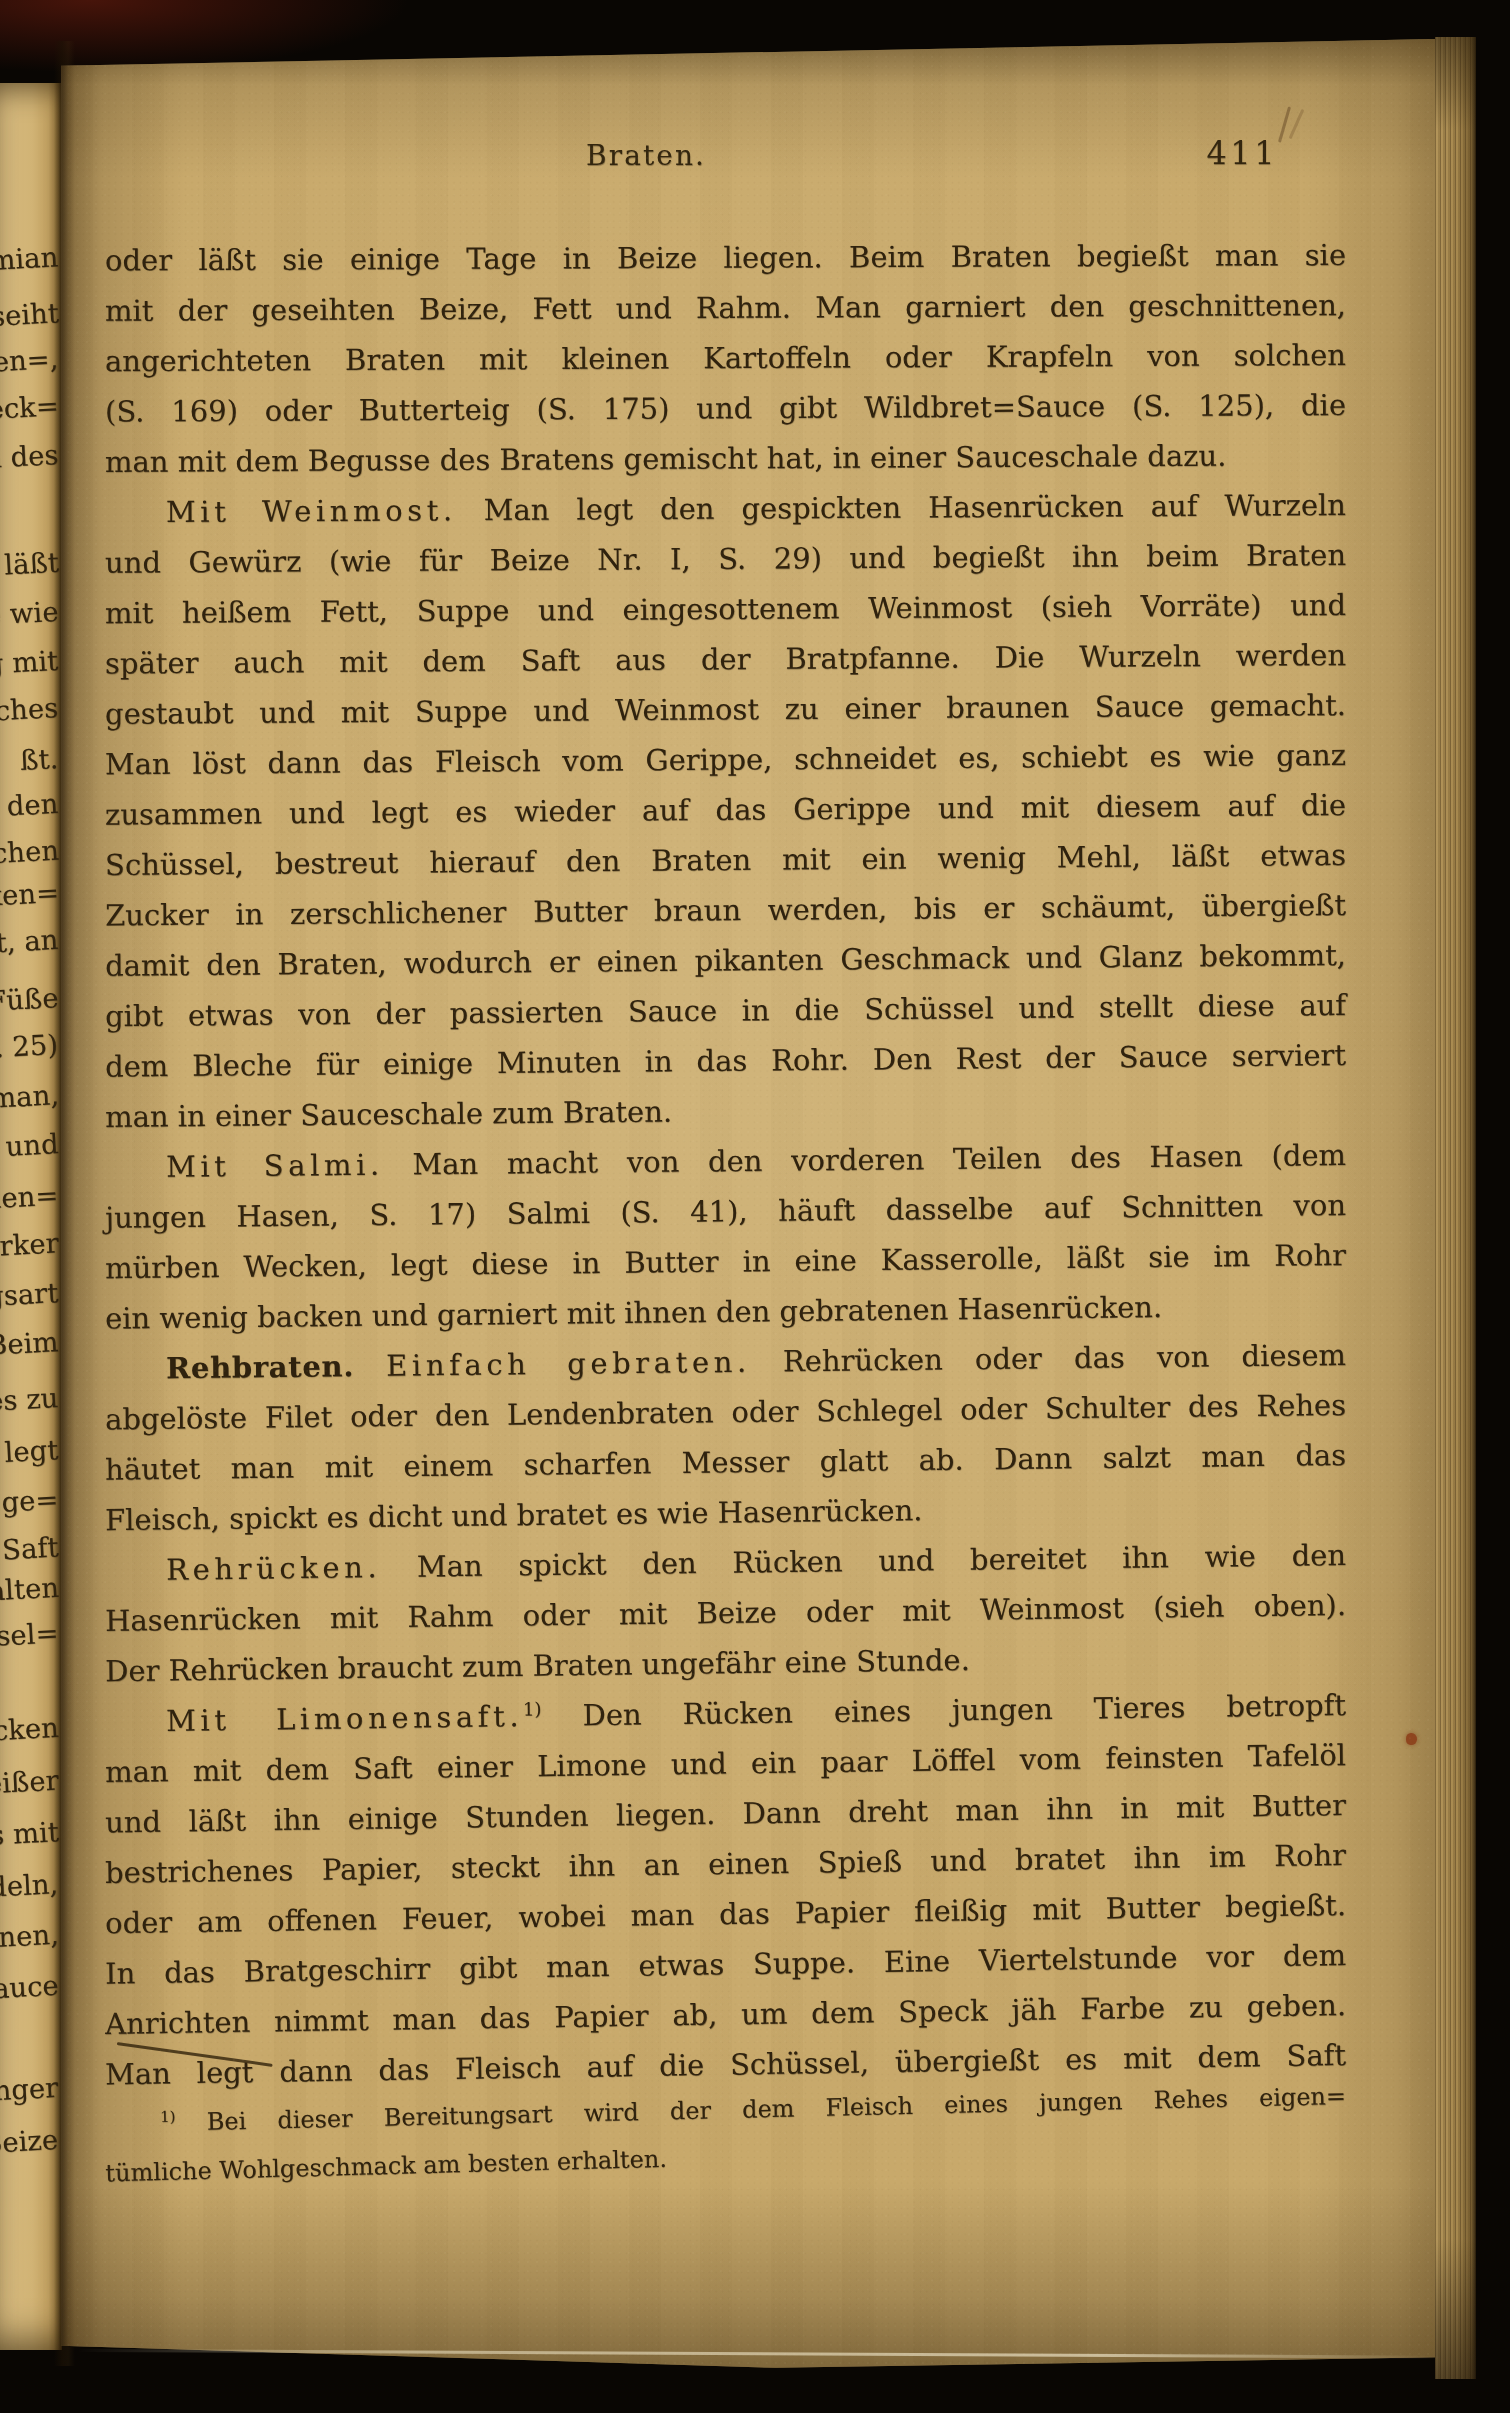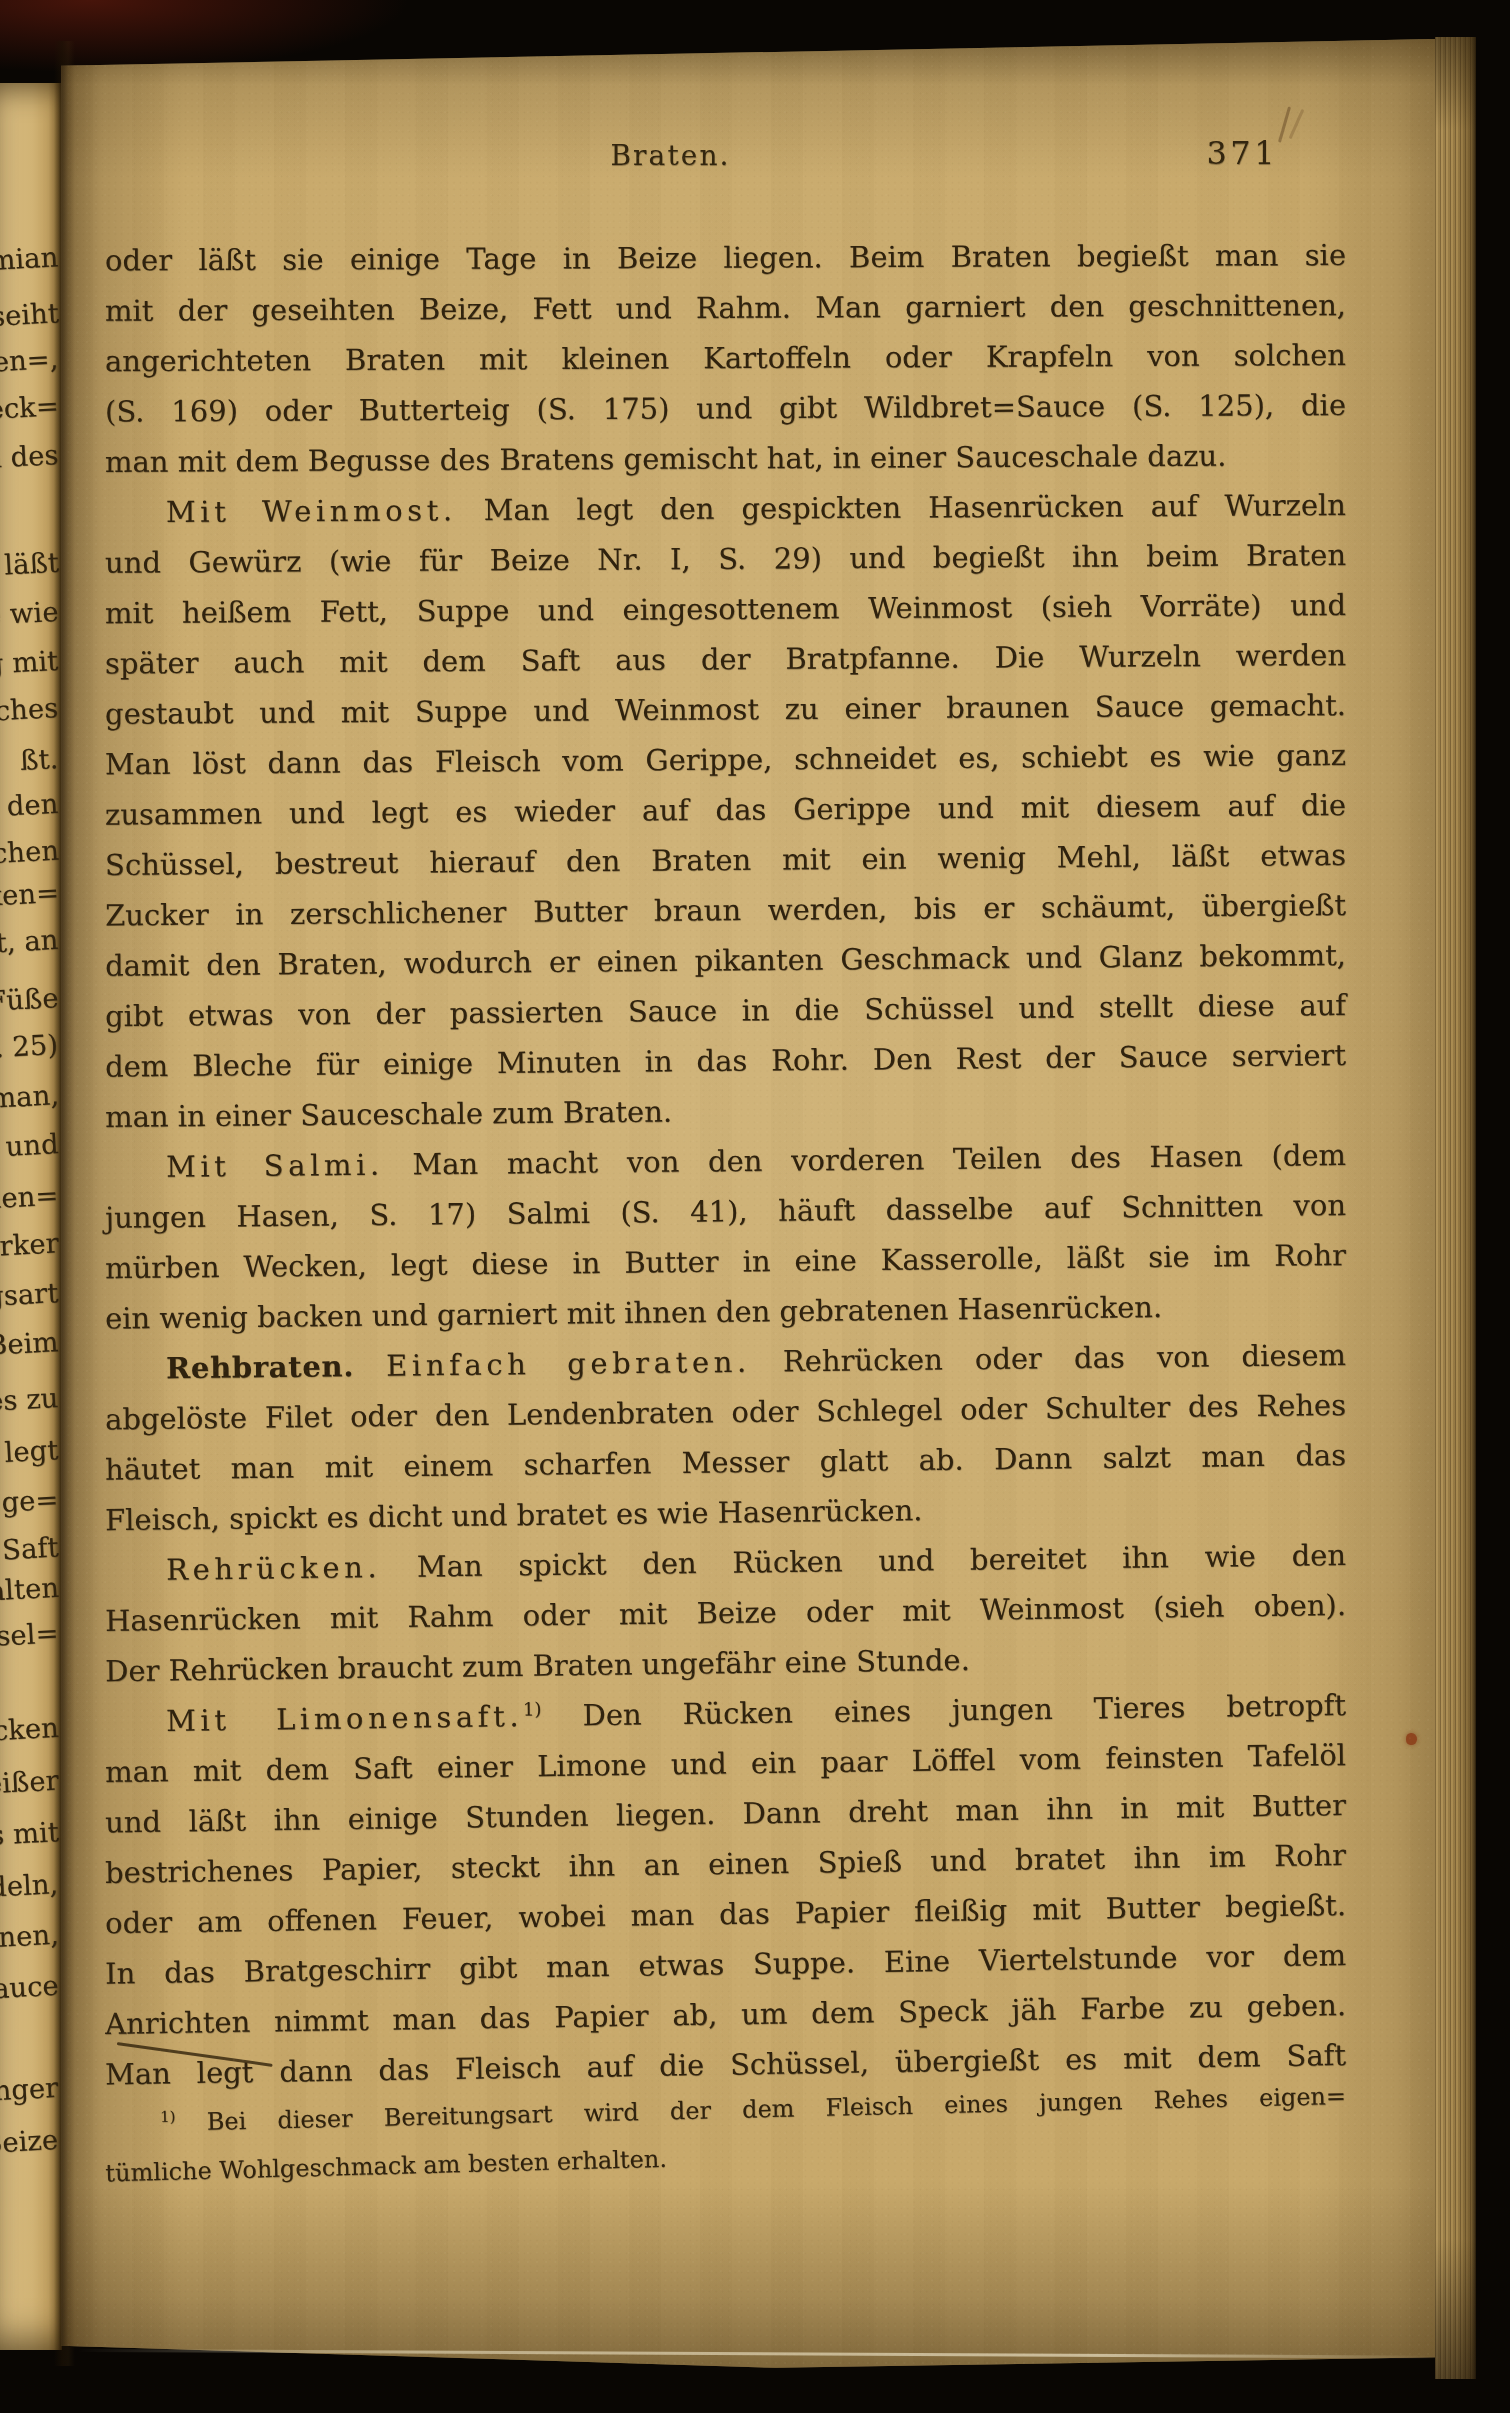--- a/index.html
+++ b/index.html
@@ -44,21 +44,21 @@
   }
   .grain{
     position:absolute;inset:0;pointer-events:none;opacity:.55;
     background-image:
       radial-gradient(rgba(80,60,20,.10) 0.7px, transparent 1px),
       radial-gradient(rgba(255,246,214,.08) 0.7px, transparent 1px);
     background-size:6.4px 6.4px,9.2px 9.2px;background-position:0 0,2.8px 4.2px;
   }
 
   .running-title{
-    position:absolute;left:525px;top:100px;width:169px;text-align:center;
+    position:absolute;left:525px;top:100px;width:169px;text-align:left;
     font-size:28px;letter-spacing:2.1px;color:#33260f;
     text-shadow:0.4px 0.6px 0.7px rgba(47,34,14,.4);
   }
   .page-number{
     position:absolute;left:1135px;top:95px;width:82px;text-align:right;
     font-size:32px;letter-spacing:3.5px;color:#33260f;
     text-shadow:0.4px 0.6px 0.7px rgba(47,34,14,.4);
   }
   .pen-mark{position:absolute;width:2.8px;background:rgba(92,62,30,.45);border-radius:1.4px;}
   .pm1{left:1222px;top:67px;height:37px;transform:rotate(16deg);}
@@ -149,21 +149,21 @@
       <div class="fragment" style="top: 1982px; transform: rotate(-3deg);"><span class="p-n">änger</span></div>
       <div class="fragment" style="top: 2034px; transform: rotate(-3deg);"><span class="p-n">Beize</span></div>
     </div>
 
   <div class="gutter"></div>
 
   <div class="main-page">
 
     <div class="running-title">Braten.</div>
 
-    <div class="page-number">371</div>
+    <div class="page-number">411</div>
 
     <div class="pen-mark pm1"></div>
     <div class="pen-mark pm2"></div>
 
     <div class="body-text">
         <div class="line" style="transform: rotate(-0.25deg);"><span class="p-n">oder läßt sie einige Tage in Beize liegen. Beim Braten begießt man sie</span></div>
         <div class="line" style="transform: rotate(-0.268deg);"><span class="p-n">mit der geseihten Beize, Fett und Rahm. Man garniert den geschnittenen,</span></div>
         <div class="line" style="transform: rotate(-0.286deg);"><span class="p-n">angerichteten Braten mit kleinen Kartoffeln oder Krapfeln von solchen</span></div>
         <div class="line" style="transform: rotate(-0.304deg);"><span class="p-n">(S. 169) oder Butterteig (S. 175) und gibt Wildbret=Sauce (S. 125), die</span></div>
         <div class="line last" style="transform: rotate(-0.322deg);"><span class="p-n">man mit dem Begusse des Bratens gemischt hat, in einer Sauceschale dazu.</span></div>

